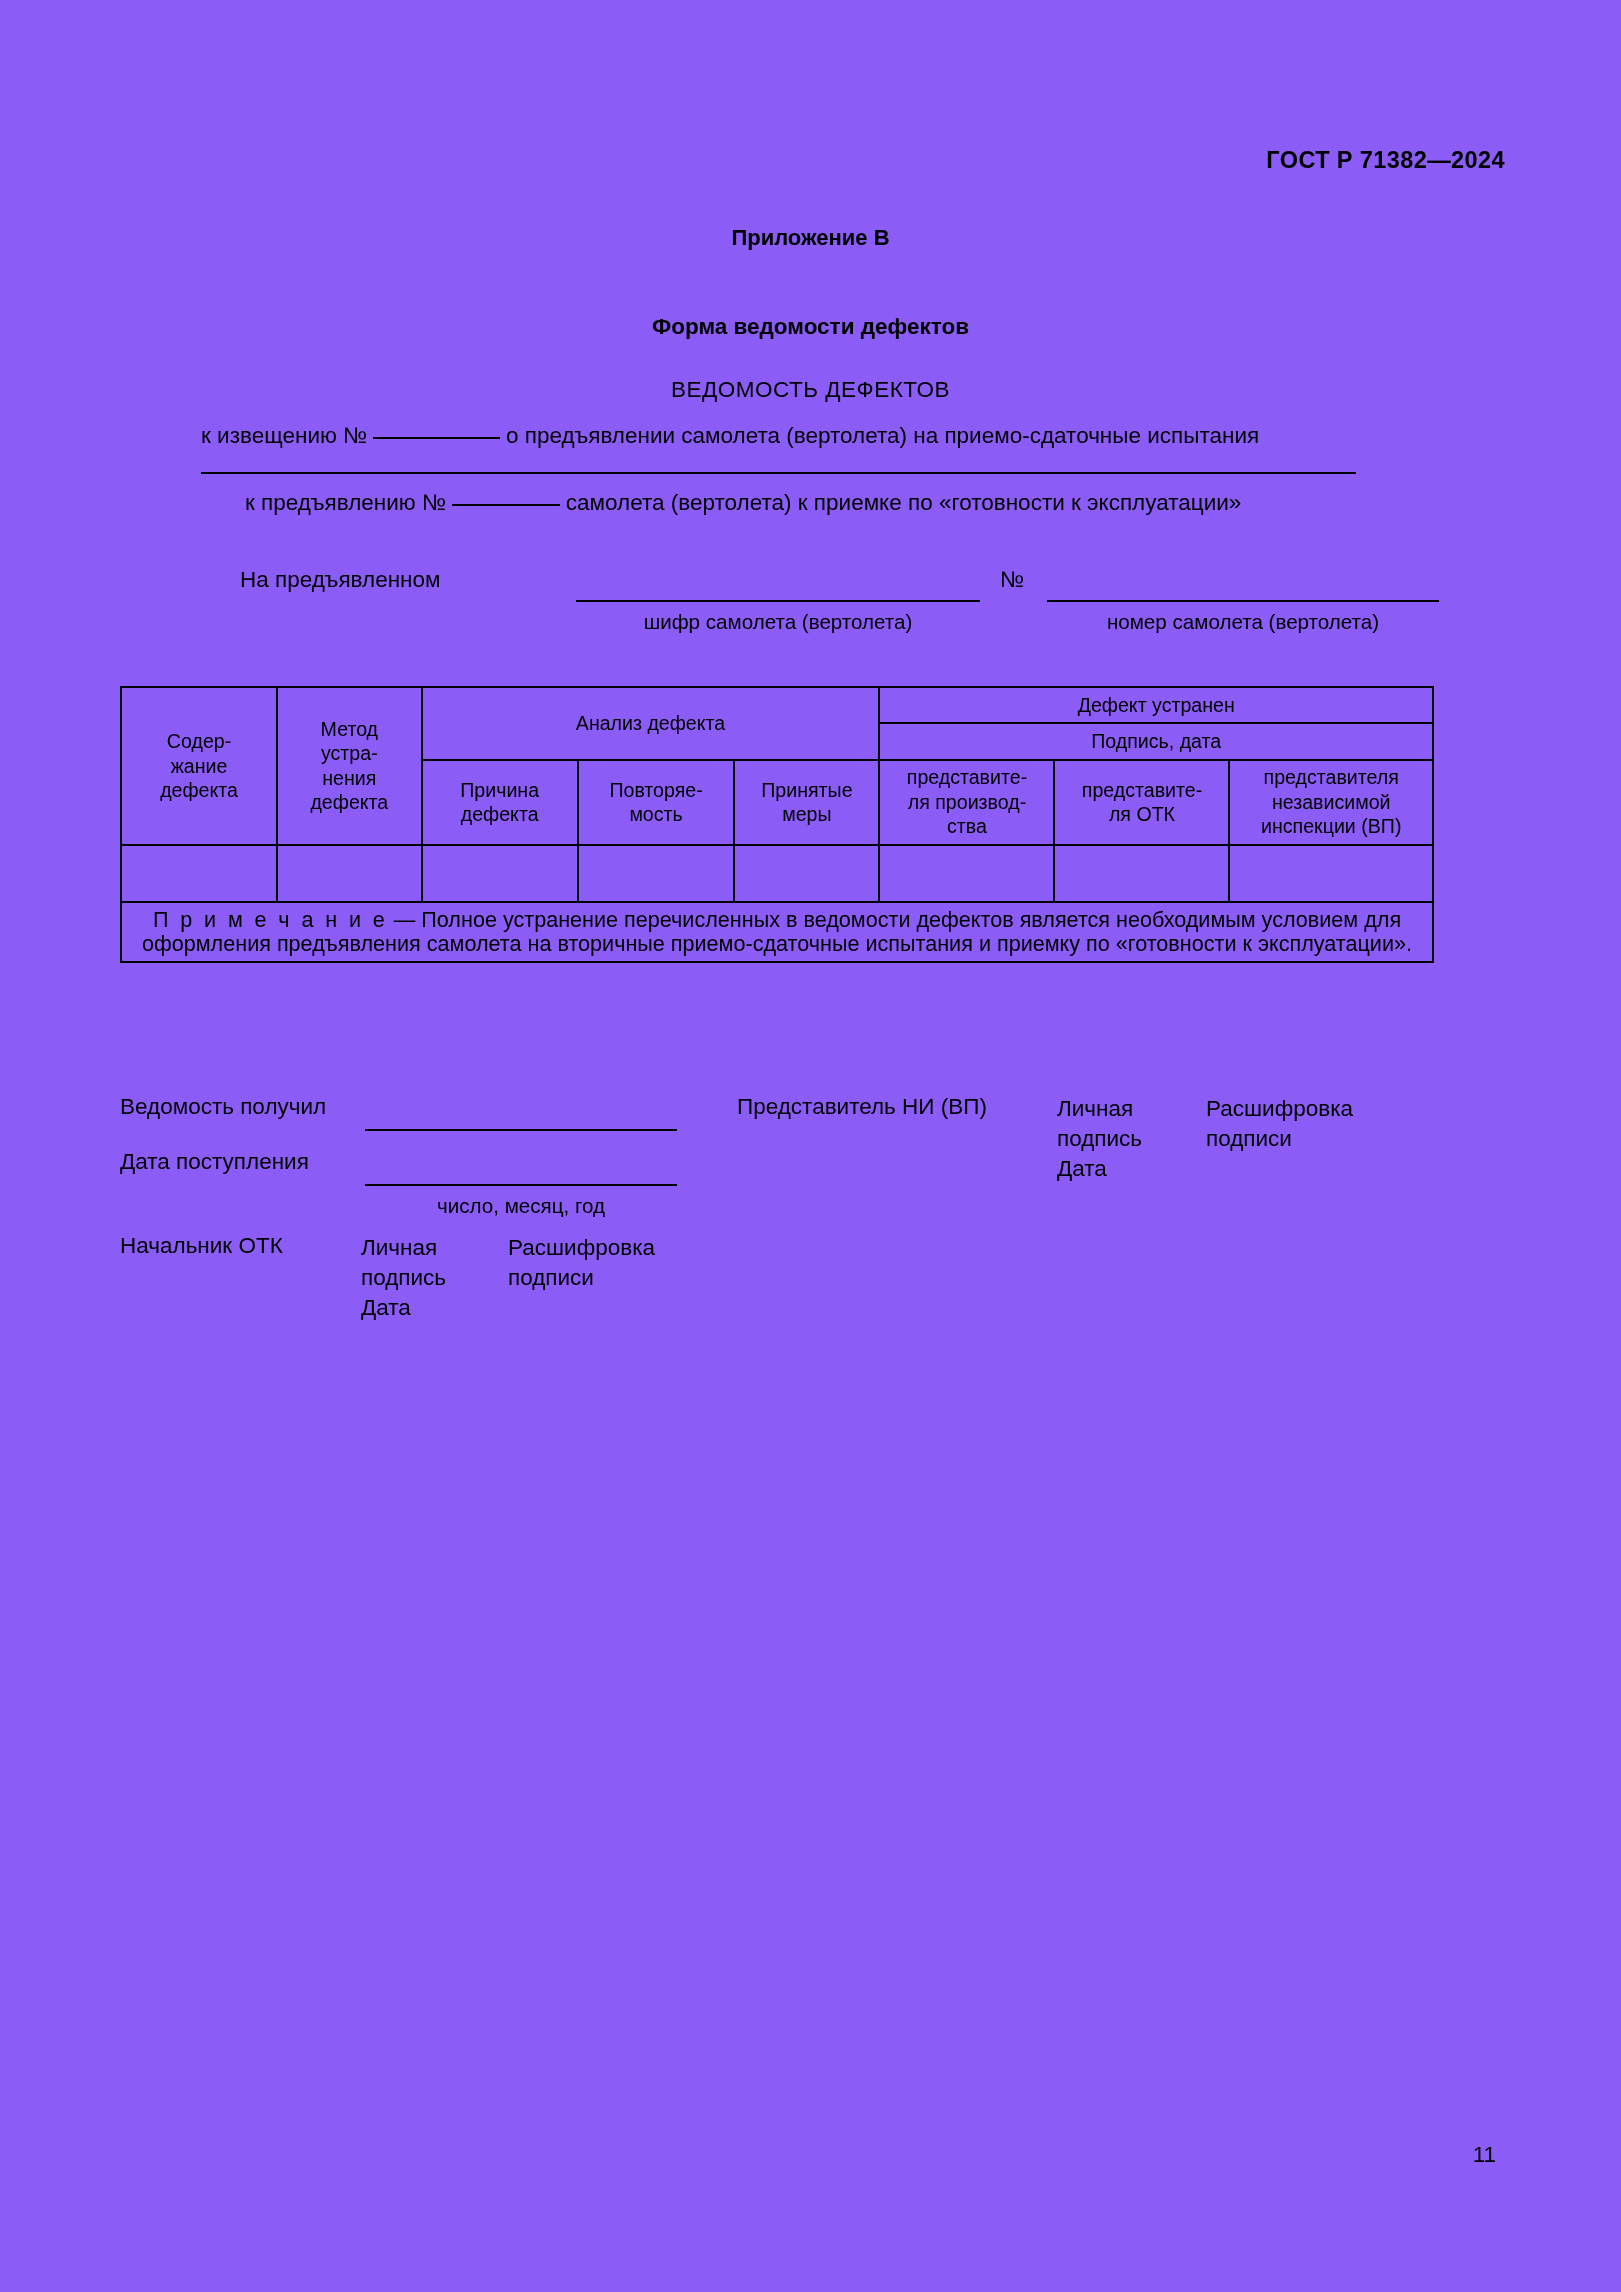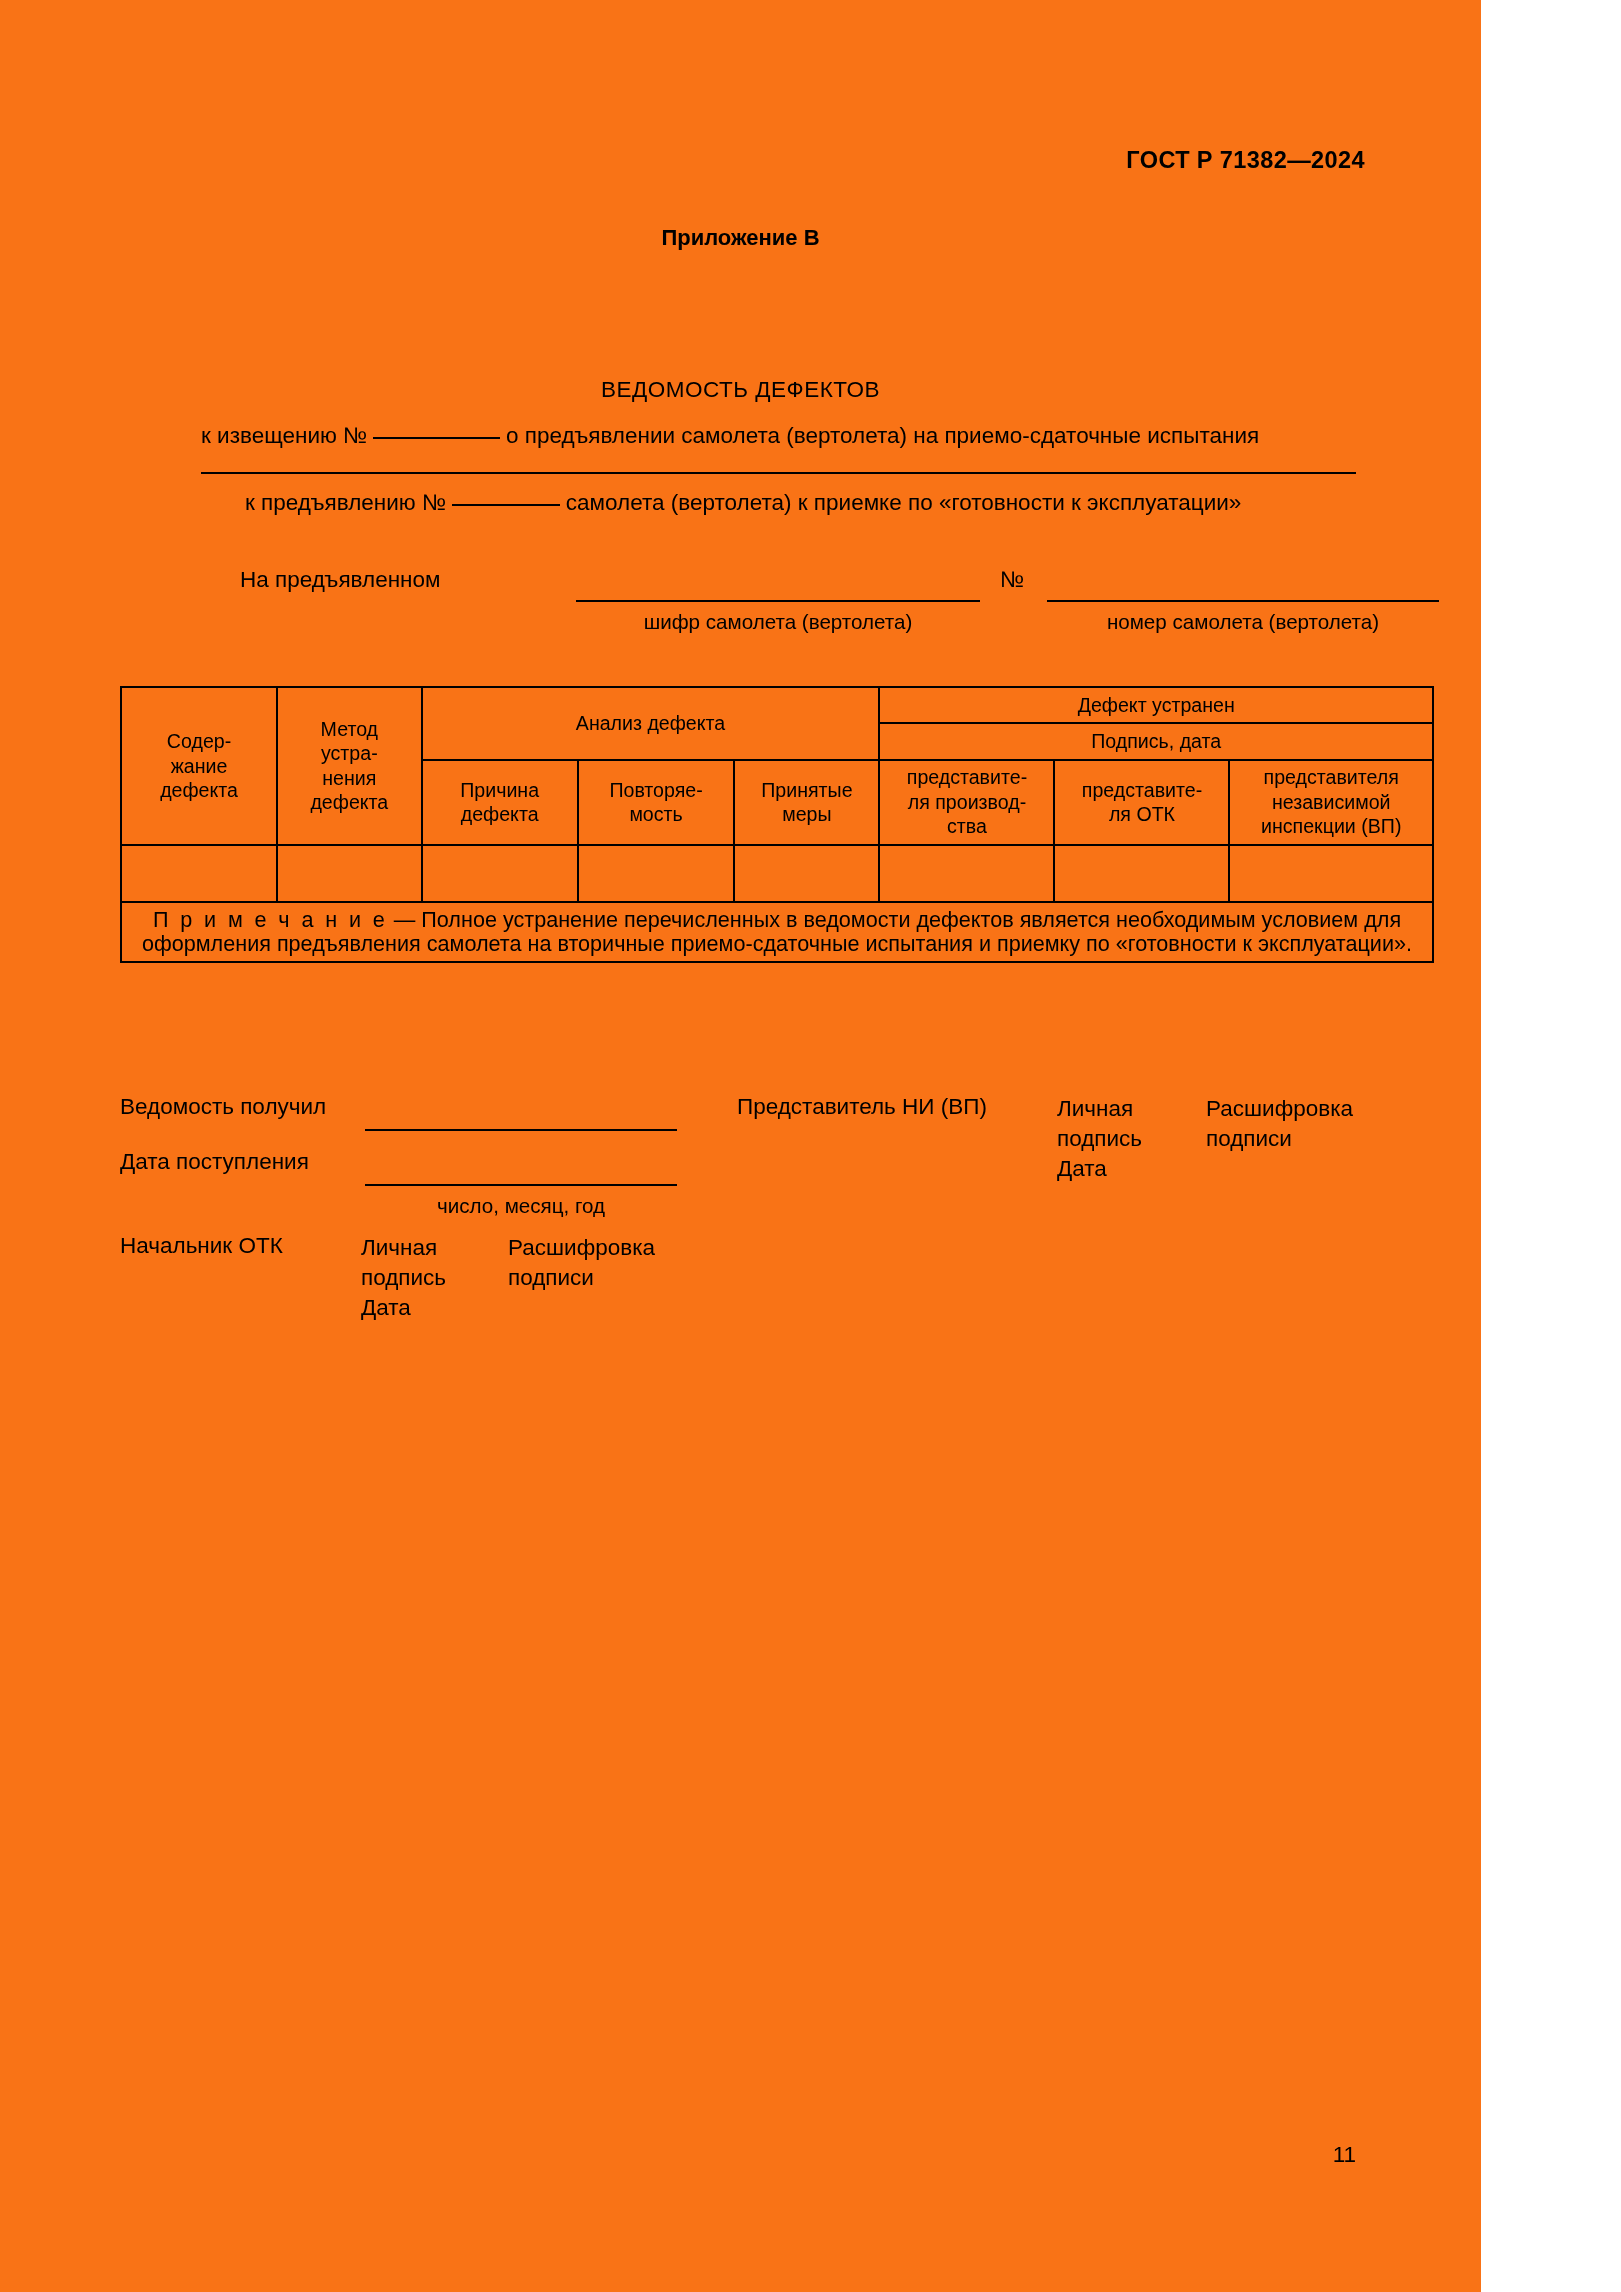--- a/index.html
+++ b/index.html
@@ -2,23 +2,23 @@
 <html><head>
 <meta charset="utf-8">
 <style>
   html, body {
     margin: 0;
     padding: 0;
     background: #ffffff;
   }
   .page {
     position: relative;
-    width: 1481px;
+    width: 1621px;
     height: 2293px;
-    background: #f97316;
+    background: #8b5cf6;
     font-family: "Liberation Sans", sans-serif;
     color: #000000;
     box-sizing: border-box;
     overflow: hidden;
   }
 
   .gost-header {
     position: absolute;
     top: 147px;
     right: 116px;
@@ -215,20 +215,21 @@
 <body>
 
 <div class="page">
 
   <div class="gost-header">ГОСТ Р 71382—2024</div>
 
   <div class="appendix-block">
     <div>Приложение В</div>
   </div>
 
+  <div class="form-title">Форма ведомости дефектов</div>
 
   <div class="doc-title">ВЕДОМОСТЬ ДЕФЕКТОВ</div>
 
   <div class="line1">
     <span>к извещению №</span><span class="fill"></span><span>о предъявлении самолета (вертолета) на приемо-сдаточные испытания</span>
   </div>
 
   <div class="rule-wide"></div>
 
   <div class="line2">

